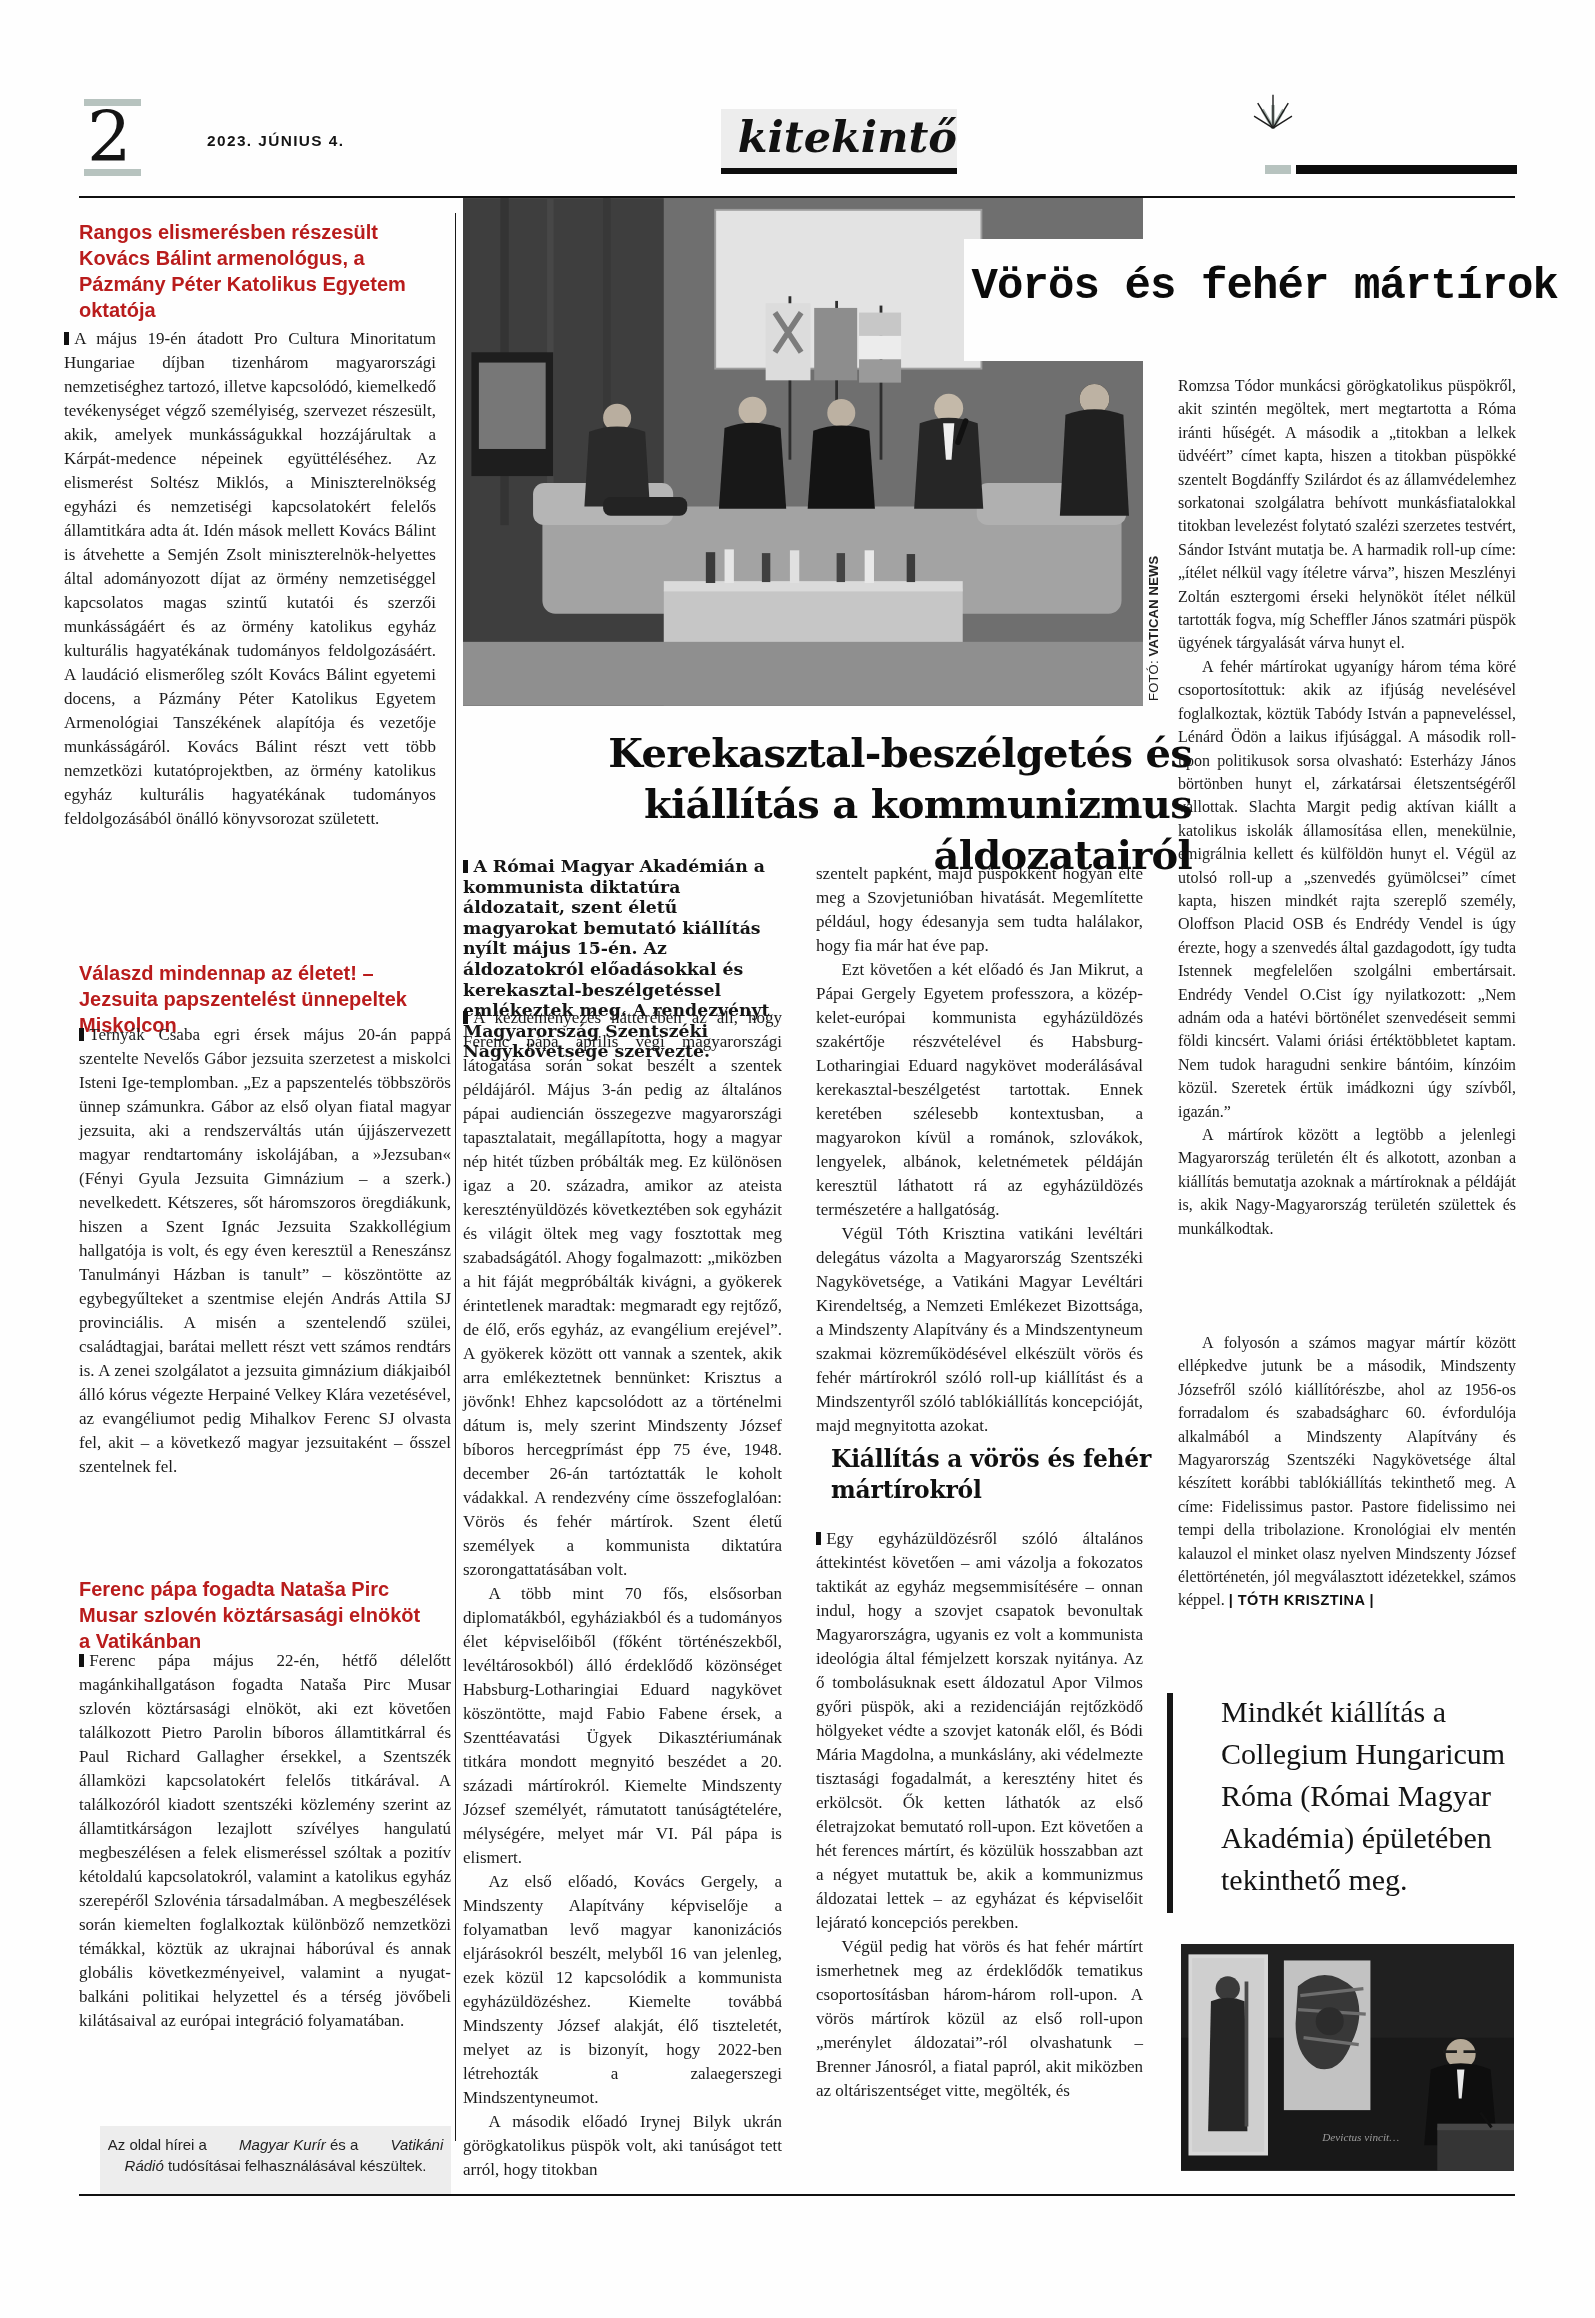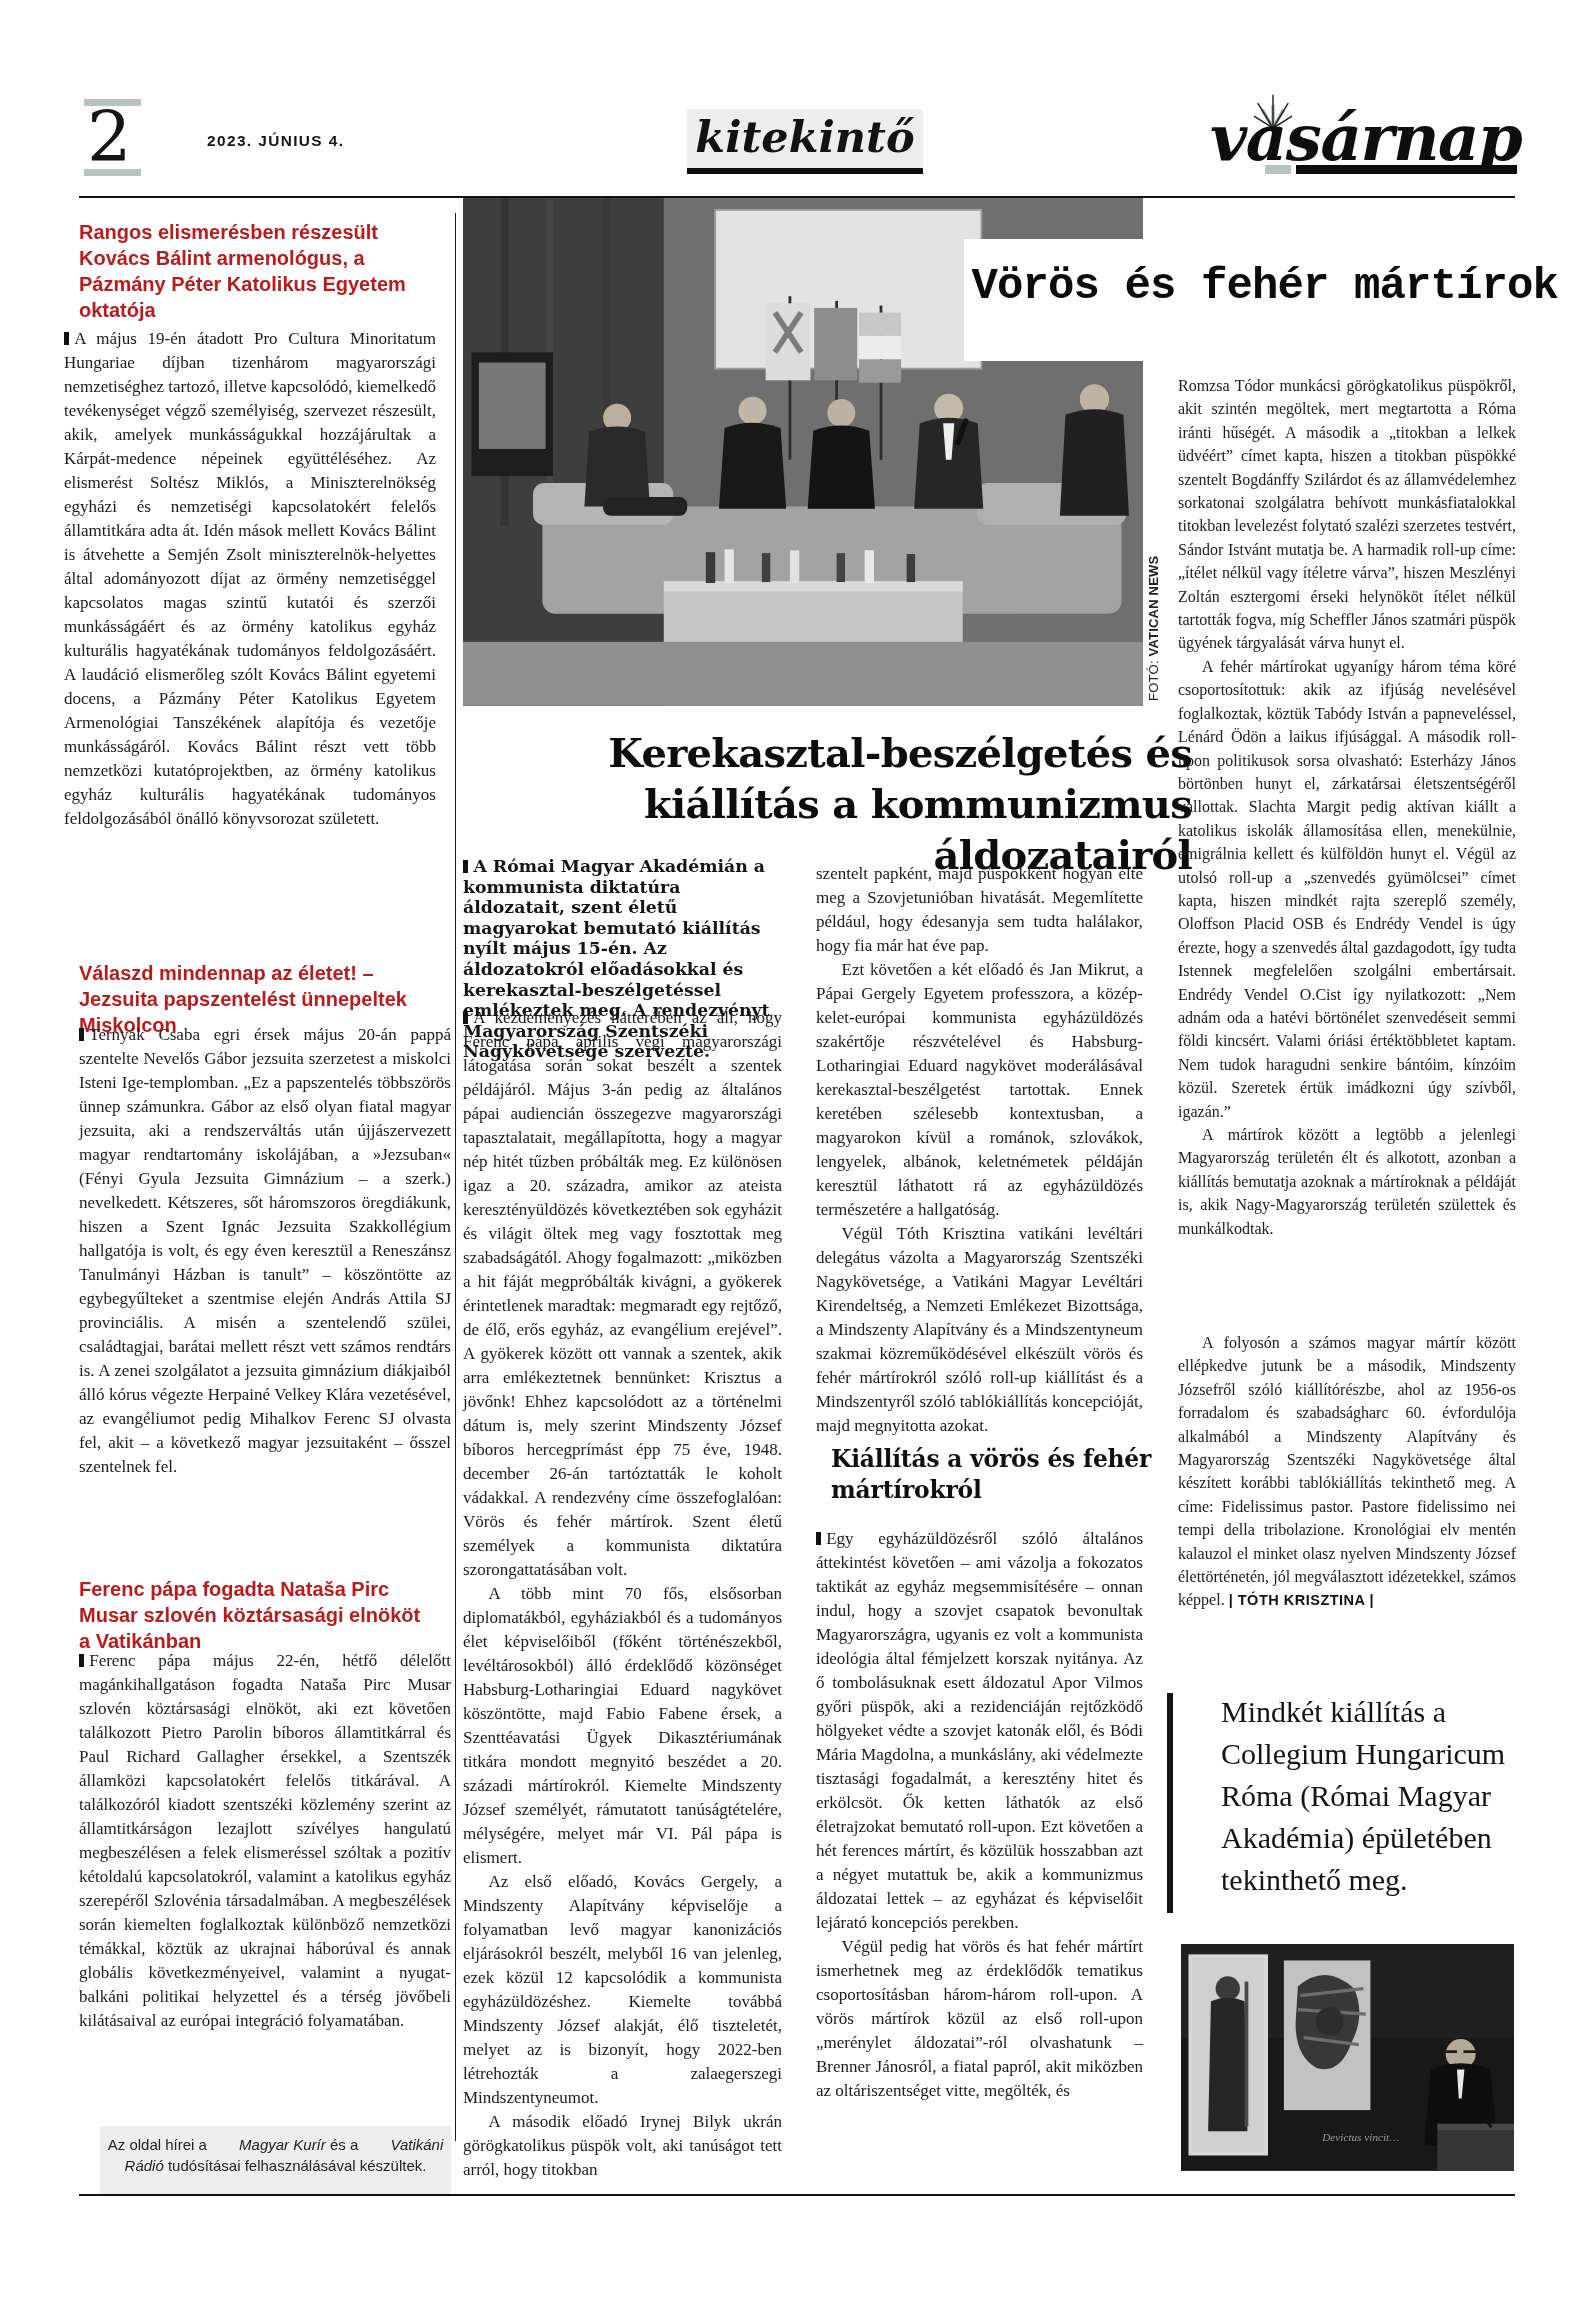--- a/index.html
+++ b/index.html
@@ -61,40 +61,39 @@
 <body>
 
 <div id="page">
 
   <div class="abs tick" style="left:84px; top:99px;"></div>
   <div class="abs pagenum" style="left:87px; top:102px;">2</div>
   <div class="abs tick" style="left:84px; top:169px;"></div>
 
   <div class="abs date" style="left:207px; top:132px;">2023. JÚNIUS 4.</div>
 
-  <div class="abs kitek-box" style="left:687px; top:109px;">
+  <div class="abs kitek-box" style="left:721px; top:109px;text-align:right;">
     <div class="kitek">kitekintő</div>
     <div class="bar"></div>
   </div>
 
   <svg class="abs" style="left:1252px; top:92px;" width="42" height="37" viewBox="0 0 90 80">
     <g stroke="#9aa8a2" stroke-width="7">
       <line x1="45" y1="78" x2="45" y2="28"></line>
       <line x1="45" y1="78" x2="22" y2="38"></line>
       <line x1="45" y1="78" x2="68" y2="38"></line>
     </g>
     <g stroke="#1c1c1c" stroke-width="3">
       <line x1="45" y1="78" x2="45" y2="6"></line>
       <line x1="45" y1="78" x2="12" y2="24"></line>
       <line x1="45" y1="78" x2="78" y2="24"></line>
       <line x1="45" y1="78" x2="4" y2="52"></line>
       <line x1="45" y1="78" x2="86" y2="52"></line>
     </g>
   </svg>
-  <div class="abs masthead" style="left:1210px; top:106px;">vasárnap</div>
   <div class="abs mast-bar-gray" style="left:1265px; top:165px; width:26px;"></div>
   <div class="abs mast-bar" style="left:1296px; top:165px; width:221px;"></div>
 
   <div class="abs toprule" style="left:79px; top:196px; width:1436px;"></div>
 
   <div class="abs vrule" style="left:455px; top:213px; height:1928px;"></div>
 
   <div class="abs h-sans" style="left:79px; top:219px; width:346px;">Rangos elismerésben részesült Kovács Bálint armenológus, a Pázmány Péter Katolikus Egyetem oktatója</div>
   <div class="abs bodycol" style="left:64px; top:327px; width:372px;">
       <p class="para lead">A május 19-én átadott Pro Cultura Minoritatum Hungariae díjban tizenhárom magyarországi nemzetiséghez tartozó, illetve kapcsolódó, kiemelkedő tevékenységet végző személyiség, szervezet részesült, akik, amelyek munkásságukkal hozzájárultak a Kárpát-medence népeinek együttéléséhez. Az elismerést Soltész Miklós, a Miniszterelnökség egyházi és nemzetiségi kapcsolatokért felelős államtitkára adta át. Idén mások mellett Kovács Bálint is átvehette a Semjén Zsolt miniszterelnök-helyettes által adományozott díjat az örmény nemzetiséggel kapcsolatos magas szintű kutatói és szerzői munkásságáért és az örmény katolikus egyház kulturális hagyatékának tudományos feldolgozásáért. A laudáció elismerőleg szólt Kovács Bálint egyetemi docens, a Pázmány Péter Katolikus Egyetem Armenológiai Tanszékének alapítója és vezetője munkásságáról. Kovács Bálint részt vett több nemzetközi kutatóprojektben, az örmény katolikus egyház kulturális hagyatékának tudományos feldolgozásából önálló könyvsorozat született.</p>

